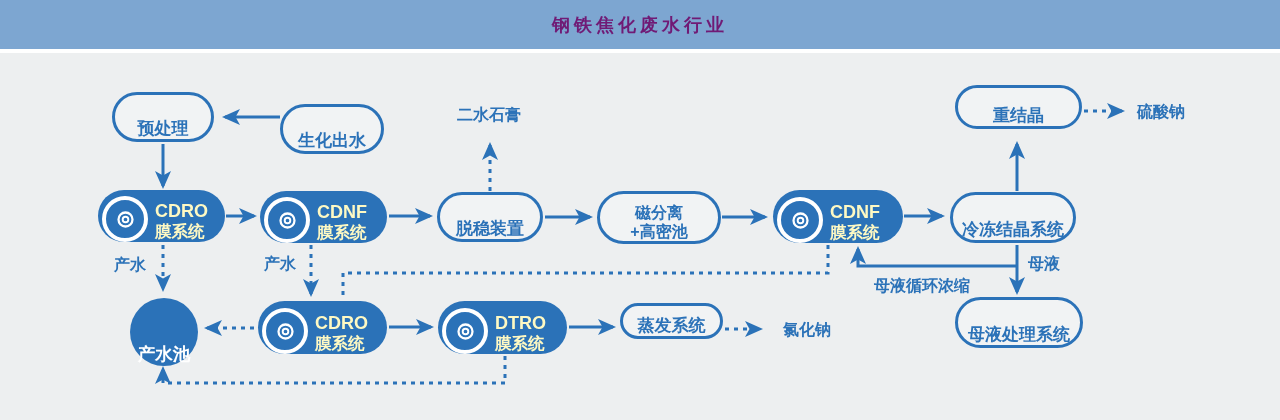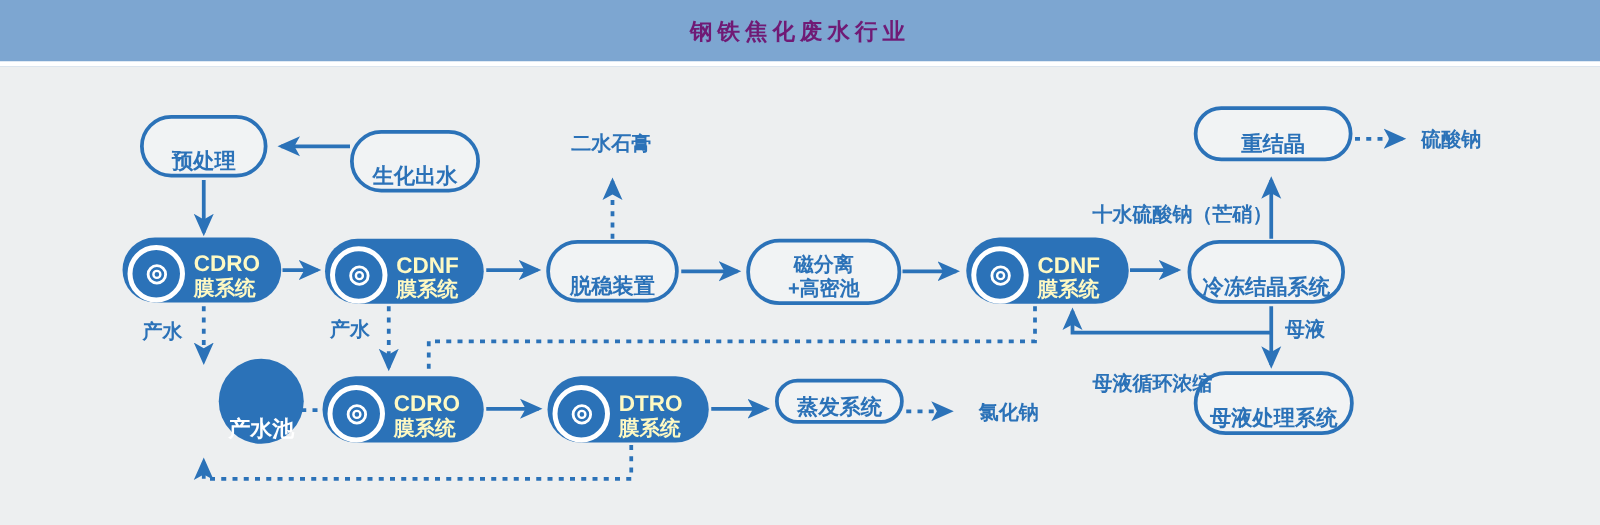--- a/index.html
+++ b/index.html
@@ -179,26 +179,25 @@
           <circle cx="12" cy="12" r="8" fill="none" stroke="#fff" stroke-width="2.6"></circle>
           <circle cx="12" cy="12" r="3.2" fill="none" stroke="#fff" stroke-width="2.2"></circle>
         </svg>
     </span>
     <span class="txt">
       <span class="en">DTRO</span>
       <span class="zh">膜系统</span>
     </span>
   </div>
 
-  <div class="node circle-node" style="left:130px;top:287px;width:68px;height:68px;margin-left:45px;">
+  <div class="node circle-node" style="left:130px;top:298px;width:68px;height:68px;">
     <span>产水池</span>
   </div>
 
   <div class="flabel" style="left:457px;top:105px;">二水石膏</div>
   <div class="flabel" style="left:1137px;top:102px;">硫酸钠</div>
   <div class="flabel" style="left:783px;top:320px;">氯化钠</div>
   <div class="flabel" style="left:114px;top:255px;">产水</div>
   <div class="flabel" style="left:264px;top:254px;">产水</div>
-  <div class="flabel" style="left:874px;top:162px;">十水硫酸钠（芒硝）</div>
   <div class="flabel" style="left:1028px;top:254px;">母液</div>
-  <div class="flabel" style="left:874px;top:276px;margin-top:21px;">母液循环浓缩</div>
+  <div class="flabel" style="left:874px;top:276px;">母液循环浓缩</div>
 
 </div>
 
 </body></html>

